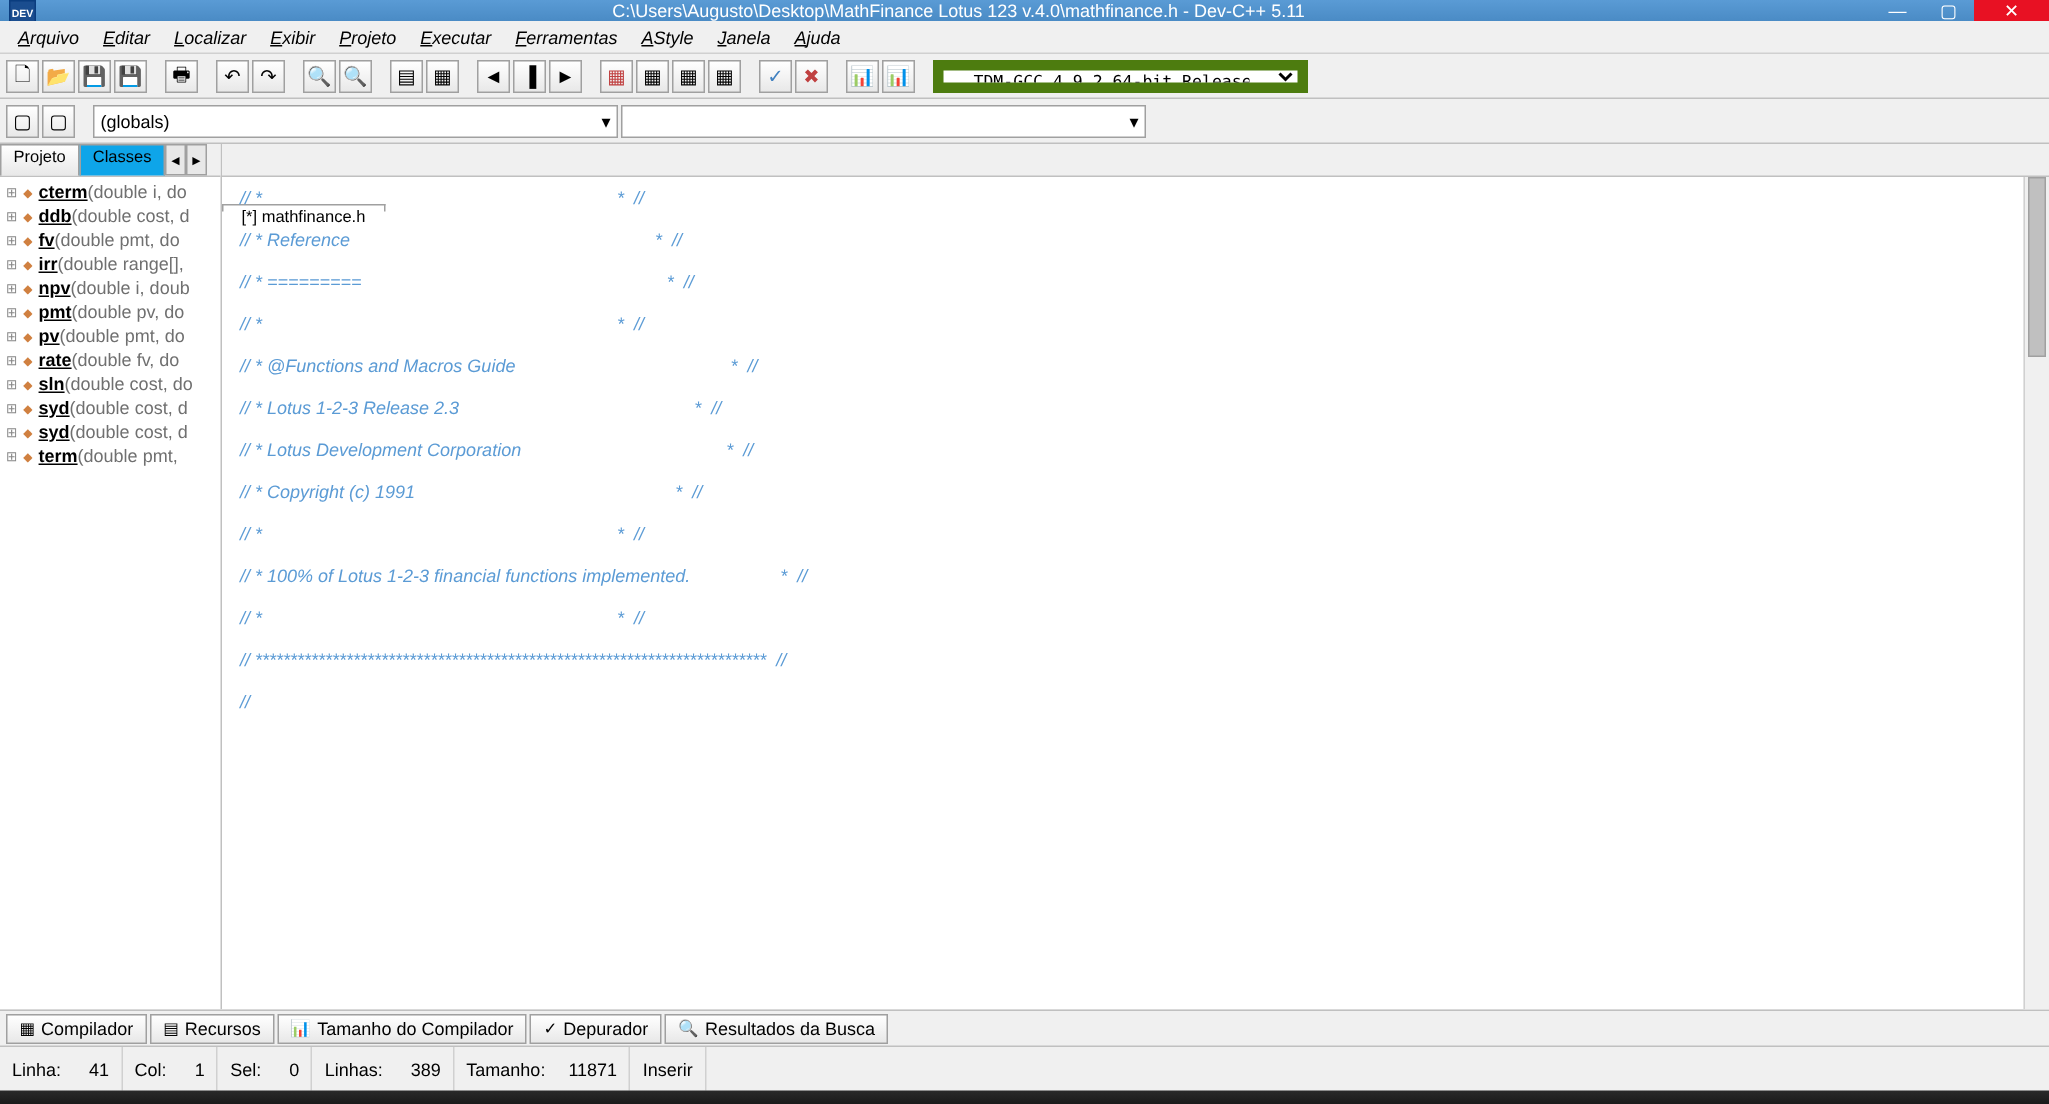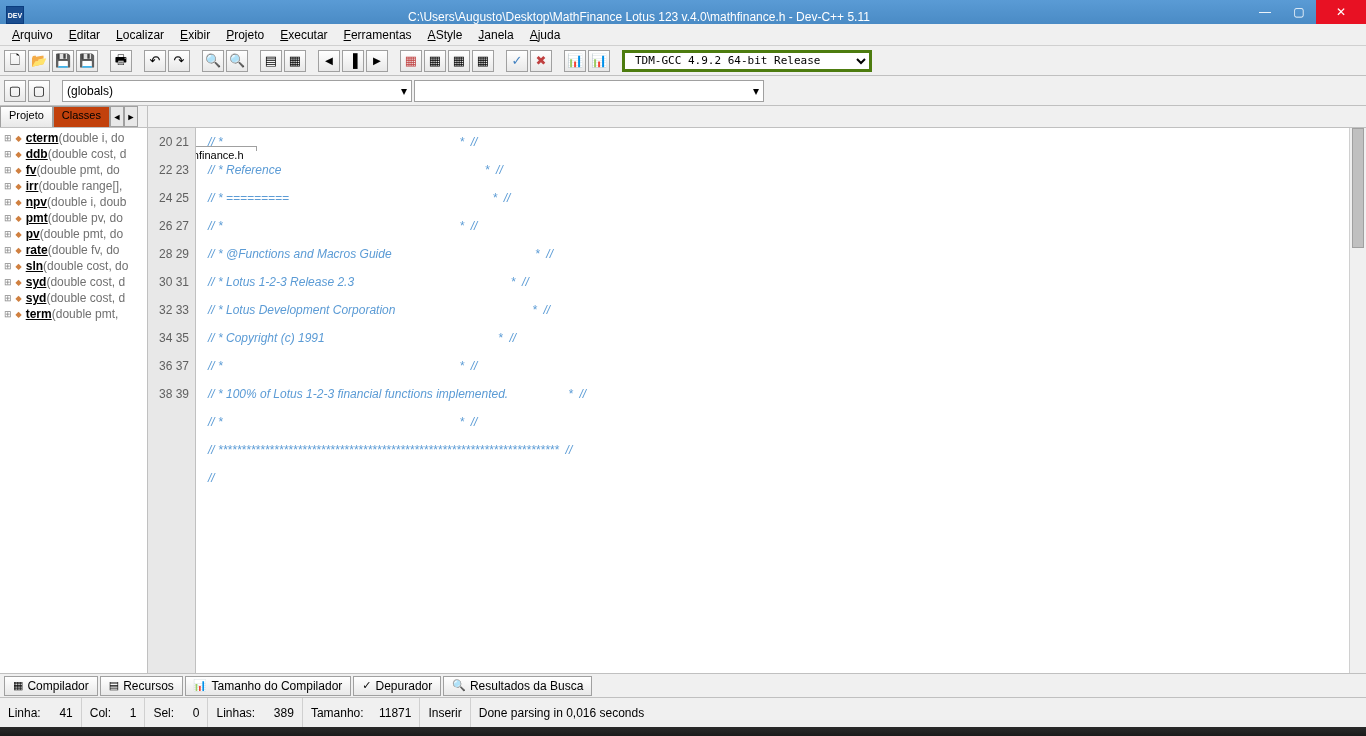--- a/index.html
+++ b/index.html
@@ -1,36 +1,36 @@
 <!DOCTYPE html>
 <html><head>
 <meta charset="utf-8">
 <style>
 * { margin:0; padding:0; box-sizing:border-box; font-family:"Segoe UI",Tahoma,sans-serif; font-size:12px; }
 body { width:1366px; height:736px; background:#f0f0f0; overflow:hidden; display:flex; flex-direction:column; }
-.titlebar { height:24px; background:linear-gradient(#5a9bd5,#4a8bc5); display:flex; align-items:flex-end; color:#fff; }
+.titlebar { height:14px; background:linear-gradient(#5a9bd5,#4a8bc5); display:flex; align-items:flex-start; color:#fff; }
 .titlebar .icon { width:18px; height:18px; margin:0 6px; background:#1a4d8f; border:1px solid #0a3d7f; display:flex; align-items:center; justify-content:center; font-size:7px; color:#fff; font-weight:bold; }
 .titlebar .title { flex:1; text-align:center; font-weight:500; }
 .winbtns { display:flex; height:100%; }
 .winbtns div { width:34px; height:100%; display:flex; align-items:center; justify-content:center; color:#fff; cursor:pointer; font-family:Arial; }
 .winbtns .close { background:#e81123; width:50px; }
 .menubar { height:22px; background:#f0f0f0; display:flex; align-items:center; padding:0 4px; border-bottom:1px solid #d0d0d0; }
-.menubar .mitem { padding:2px 8px; cursor:pointer; }
+.menubar .mitem { padding:2px 8px; cursor:pointer;font-style:italic; }
 .menubar .mitem u { text-decoration:underline; }
 .toolbar { height:30px; background:#f0f0f0; border-bottom:1px solid #c0c0c0; display:flex; align-items:center; padding:0 4px; gap:2px; }
 .tbtn { width:22px; height:22px; border:1px solid #a0a0a0; background:linear-gradient(#fff,#e8e8e8); display:flex; align-items:center; justify-content:center; cursor:pointer; font-size:13px; }
 .tsep { width:8px; }
-.tsel { height:22px; border:3px solid #4d7c0f; background:#fff; padding:0 6px; font-family:monospace; font-size:11px; }
+.tsel { height:22px; border:7px solid #4d7c0f; background:#fff; padding:0 16px; font-family:monospace; font-size:11px;text-align:right; }
 .toolbar2 { height:30px; background:#f0f0f0; border-bottom:1px solid #c0c0c0; display:flex; align-items:center; padding:0 4px; gap:2px; }
 .combog { height:22px; border:1px solid #a0a0a0; background:#fff; display:flex; align-items:center; padding:0 4px; }
 .mainarea { flex:1; display:flex; overflow:hidden; }
 .leftpanel { width:148px; background:#fff; border-right:1px solid #c0c0c0; display:flex; flex-direction:column; }
 .lptabs { height:22px; display:flex; border-bottom:1px solid #c0c0c0; background:#f0f0f0; }
 .lptab { padding:2px 8px; border:1px solid #a0a0a0; background:linear-gradient(#fff,#e8e8e8); font-size:11px; cursor:pointer; border-bottom:none; }
-.lptab.act { background:#c2410c; }
+.lptab.act { background:#0ea5e9; }
 .nav { width:14px; display:flex; align-items:center; justify-content:center; border:1px solid #a0a0a0; background:#e8e8e8; font-size:9px; cursor:pointer; }
 .classlist { flex:1; overflow:hidden; padding:2px 0; }
 .clitem { display:flex; align-items:center; padding:1px 4px; white-space:nowrap; font-size:11px; }
 .clitem .dot { color:#d08040; margin:0 4px; font-size:8px; }
 .clitem b { color:#000; font-weight:bold;text-decoration:underline; }
 .clitem .sig { color:#707070; }
 .editorpanel { flex:1; display:flex; flex-direction:column; background:#fff; }
 .edtabs { height:22px; display:flex; border-bottom:1px solid #c0c0c0; background:#f0f0f0; }
 .edtab { padding:2px 12px; border:1px solid #a0a0a0; background:#fff; font-size:11px; border-bottom:none; cursor:pointer;margin-top:40px; }
 .editor { flex:1; display:flex; overflow:hidden; font-family:"Consolas","Courier New",monospace; font-size:21px; font-style:italic; position:relative; }
@@ -202,41 +202,20 @@
           <b>term</b>
           <span class="sig"> (double pmt,</span>
         </div>
       </div>
   </div>
   <div class="editorpanel">
     <div class="edtabs">
       <div class="edtab">[*] mathfinance.h</div>
     </div>
     <div class="editor">
-      <div class="gutter" id="gutter">20
-21
-22
-23
-24
-25
-26
-27
-28
-29
-30
-31
-32
-33
-34
-35
-36
-37
-38
-39
-</div>
       <div class="code" id="code">// *                                                                       *  //
 // * Reference                                                             *  //
 // * =========                                                             *  //
 // *                                                                       *  //
 // * @Functions and Macros Guide                                           *  //
 // * Lotus 1-2-3 Release 2.3                                               *  //
 // * Lotus Development Corporation                                         *  //
 // * Copyright (c) 1991                                                    *  //
 // *                                                                       *  //
 // * 100% of Lotus 1-2-3 financial functions implemented.                  *  //
@@ -283,17 +262,14 @@
 
 <div class="statusbar">
   <div class="sseg"><span>Linha:</span>&nbsp;&nbsp;<span>41</span></div>
   <div class="sseg"><span>Col:</span>&nbsp;&nbsp;<span>1</span></div>
   <div class="sseg"><span>Sel:</span>&nbsp;&nbsp;<span>0</span></div>
   <div class="sseg"><span>Linhas:</span>&nbsp;&nbsp;<span>389</span></div>
   <div class="sseg"><span>Tamanho:</span>&nbsp;<span>11871</span></div>
   <div class="sseg">
       <span>Inserir</span>
     </div>
-  <div class="sseg" style="flex:1;border:none">
-      <span>Done parsing in 0,016 seconds</span>
-    </div>
 </div>
 <div class="taskbar"></div>
 
 </body></html>

